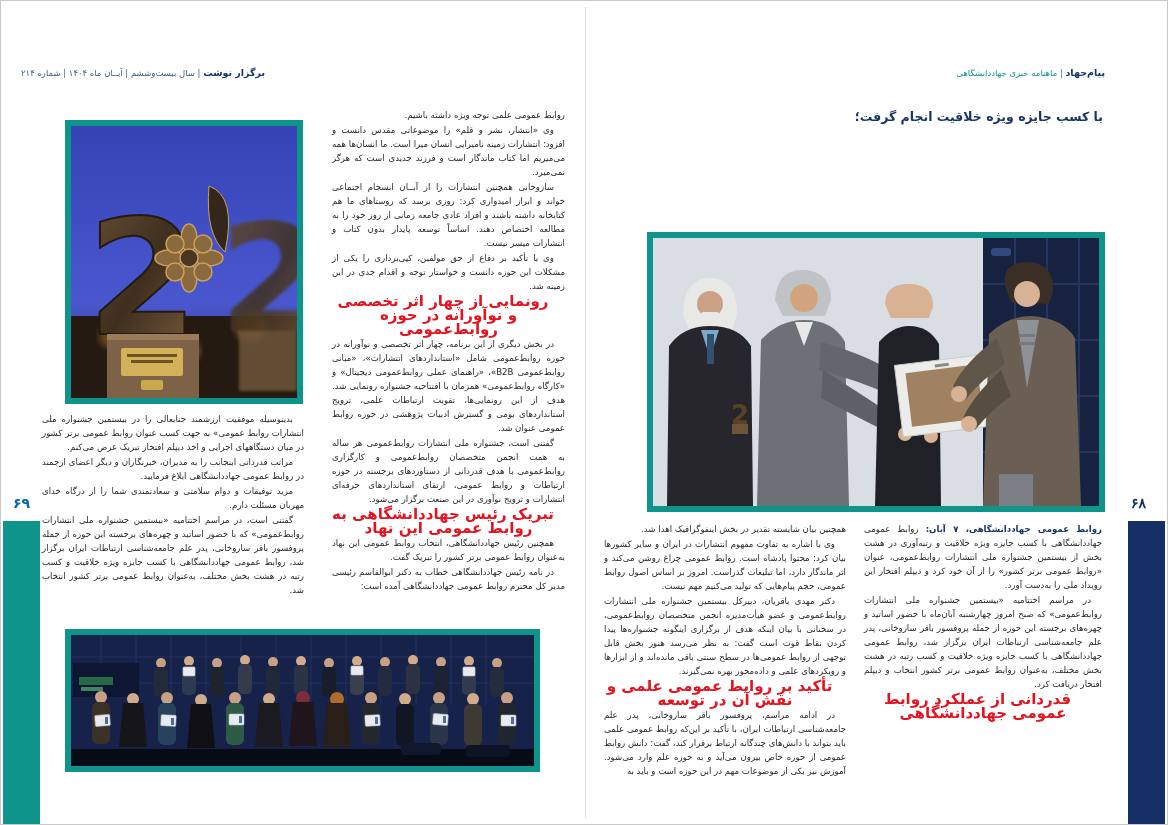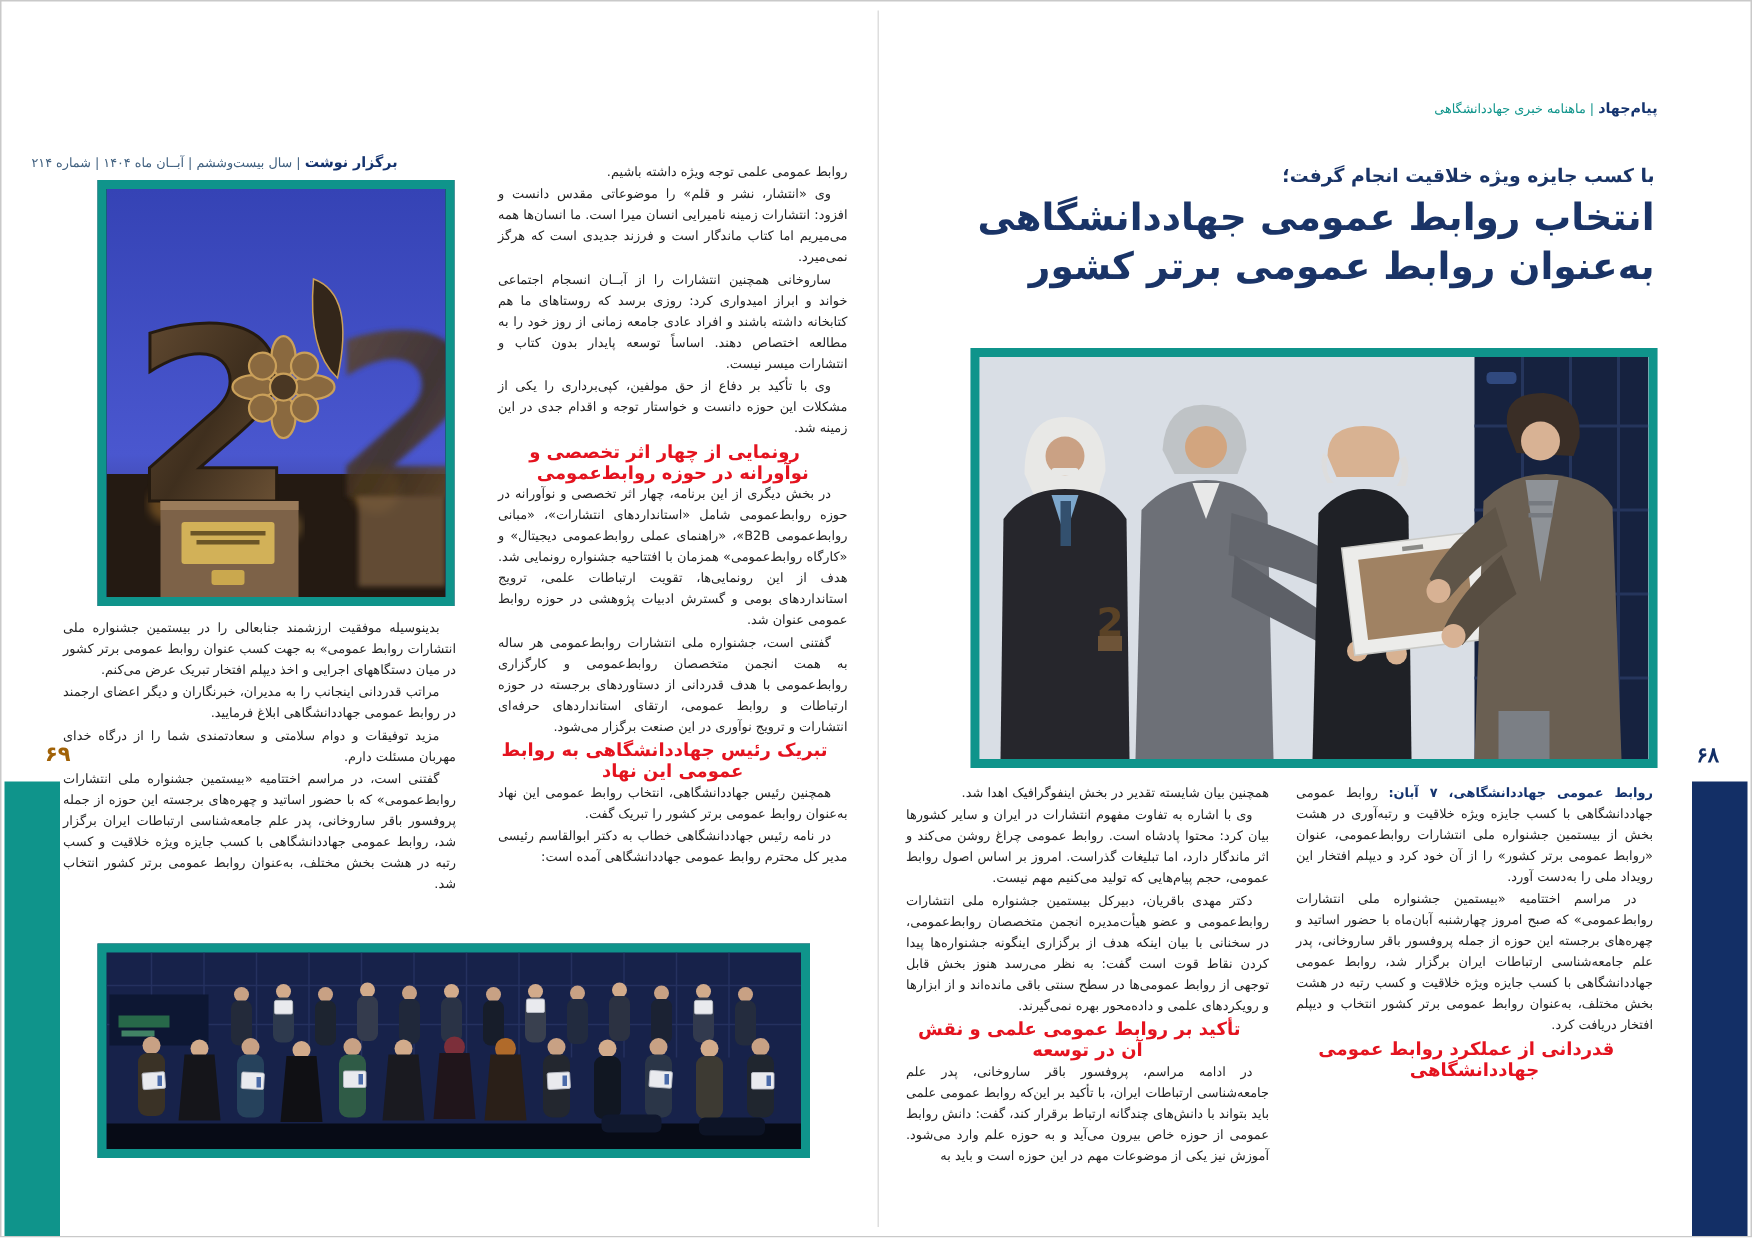--- a/index.html
+++ b/index.html
@@ -18,41 +18,41 @@
           font-size:12.5px;font-weight:bold;color:#1a3467;}
   .headline{position:absolute;right:64px;top:128px;direction:rtl;text-align:right;
             font-size:25px;line-height:1.3;font-weight:bold;color:#1a3467;width:520px;}
 
   
   .col{position:absolute;direction:rtl;text-align:justify;font-size:8.6px;line-height:14px;
        color:#252525;overflow:hidden;}
   .col p{margin:1px;text-indent:11px;}
   .col p.noindent{text-indent:0;}
   .col .lead{font-weight:bold;color:#14336e;}
-  .subhead{margin:2px 0 1px 0;text-align:center;font-weight:bold;color:#e4131f;font-size:12px;text-indent:0;}
+  .subhead{margin:2px 0 1px 0;text-align:center;font-weight:bold;color:#e4131f;font-size:15px;text-indent:0;}
 
   
   .photo{position:absolute;margin:0;border:6px solid #0f948b;box-sizing:border-box;background:#1a2a55;overflow:hidden;}
   .photo svg{display:block;width:100%;height:100%;}
 
   
   .pagenum{position:absolute;font-size:14px;font-weight:bold;direction:rtl;}
-  .pagenum.left{left:29px;top:494px;color:#a16207;}
+  .pagenum.left{left:12px;top:494px;color:#0369a1;}
   .pagenum.right{left:1130px;top:494px;color:#132f66;font-family:Liberation Serif, serif;}
   .edge-strip{position:absolute;top:520px;width:37px;height:303px;}
   .edge-strip.left{left:2px;background:#0f948b;}
   .edge-strip.right{left:1127px;background:#132f66;}
 </style>
 </head>
 <body>
 
 <div class="spread">
   <div class="fold"></div>
 
-  <div class="pg-header left" style="left:38px;top:66px;width:226px;text-align:right;margin-top:36px;">
+  <div class="pg-header left" style="left:38px;top:66px;width:226px;text-align:right;">
     <span class="brand">برگزار نوشت</span><span class="info"> | سال بیست‌وششم | آبــان ماه ۱۴۰۴ | شماره ۲۱۴</span>
   </div>
 
   <figure class="photo" style="left:64px;top:119px;width:238px;height:284px;">
     <svg viewBox="0 0 226 272" preserveAspectRatio="none">
       <defs>
         <linearGradient id="bgBlue" x1="0" y1="0" x2="0" y2="1">
           <stop offset="0" stop-color="#3543b5"></stop>
             <stop offset=".65" stop-color="#4a57cf"></stop>
             <stop offset="1" stop-color="#2b2a66"></stop>
@@ -288,24 +288,20 @@
   </figure>
 
   <div class="pagenum left">۶۹</div>
   <div class="edge-strip left"></div>
 
   <div class="pg-header right" style="left:880px;top:66px;width:224px;text-align:right;">
     <span class="brand">پیام‌جهاد</span><span class="info"> | ماهنامه خبری جهاددانشگاهی</span>
   </div>
 
   <div class="kicker">با کسب جایزه ویژه خلاقیت انجام گرفت؛</div>
-  <h1 class="headline" style="margin:0;">
-    <span style="display:block">انتخاب روابط عمومی جهاددانشگاهی</span>
-    <span style="display:block">به‌عنوان روابط عمومی برتر کشور</span>
-  </h1>
 
   <figure class="photo" style="left:646px;top:231px;width:458px;height:280px;background:#d9dee5;">
     <svg viewBox="0 0 446 268" preserveAspectRatio="none">
       <rect width="446" height="268" fill="#d9dee5"></rect>
       <rect x="330" width="116" height="268" fill="#16223f"></rect>
       <g stroke="#25355c" stroke-width="2">
         <line x1="362" y1="0" x2="362" y2="268"></line>
           <line x1="394" y1="0" x2="394" y2="268"></line>
           <line x1="426" y1="0" x2="426" y2="268"></line>
         <line x1="330" y1="46" x2="446" y2="46"></line>

